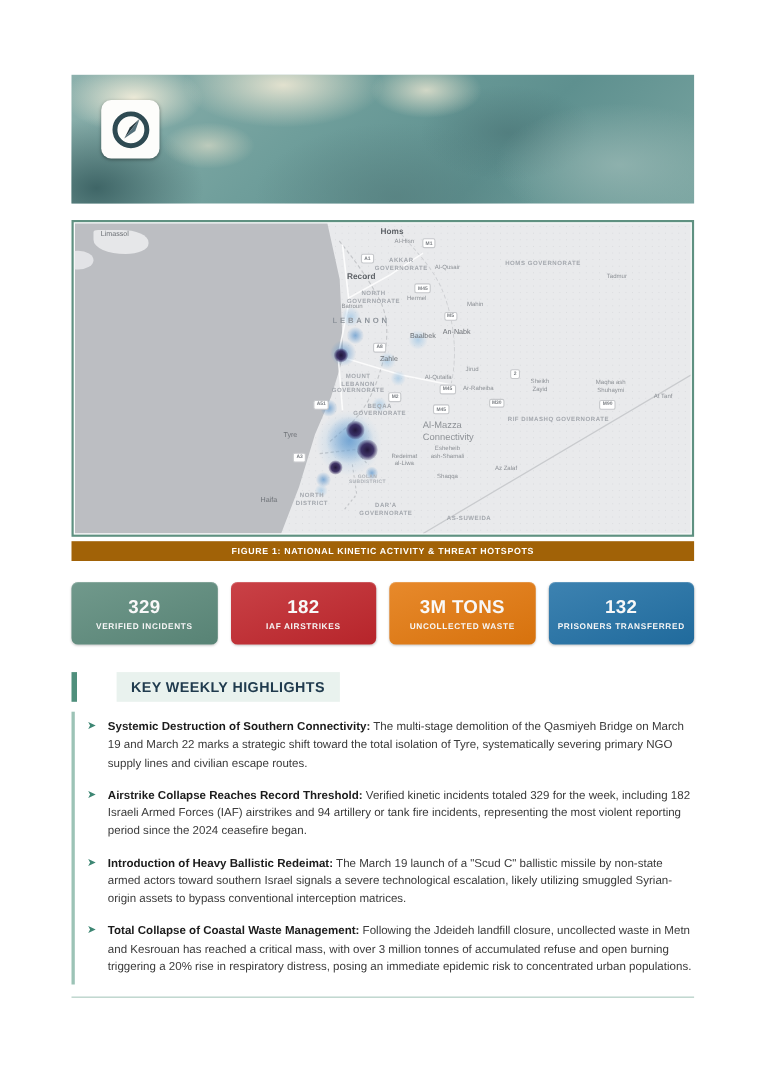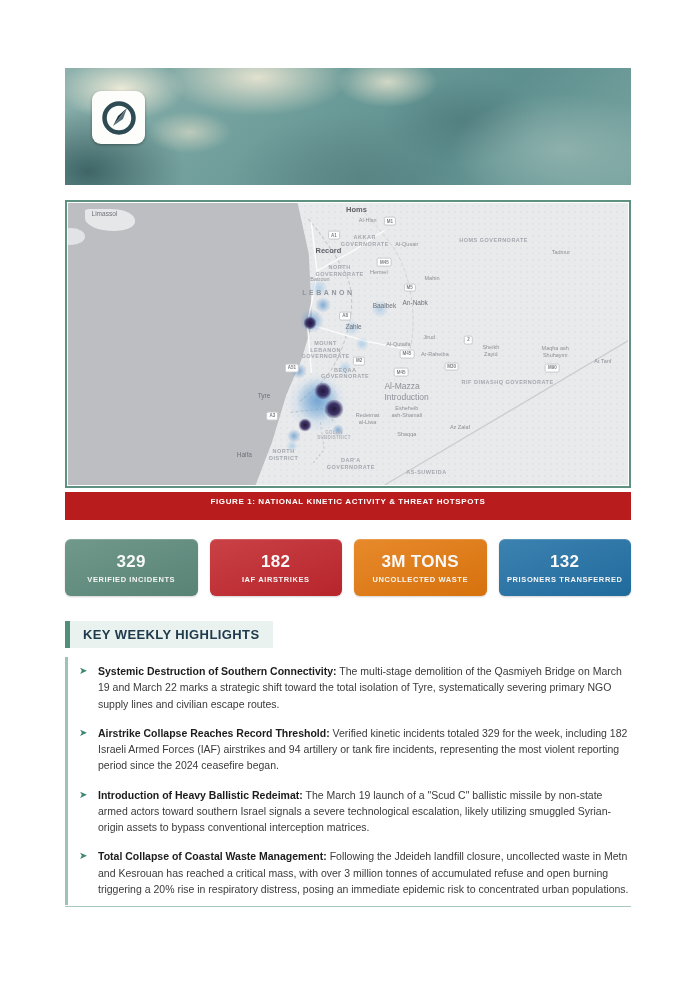--- a/index.html
+++ b/index.html
@@ -77,42 +77,42 @@
   .map-label.city-sm{font-size:5.5px;color:#8d9196;}
   .map-label.country{font-size:7px;letter-spacing:2.5px;color:#8f959c;font-weight:600;}
   .map-label.area{font-size:8.5px;color:#8e9297;text-align:left;transform:translate(0,-50%);}
   .map-badge{
     position:absolute;transform:translate(-50%,-50%);z-index:4;
     font-size:4.5px;color:#7a7e83;background:#ffffff;border:.5px solid #c6c8cb;
     border-radius:2px;padding:.5px 2px;line-height:1.3;font-weight:bold;
   }
 
   .figure-caption{
-    margin-top:4px;background:#b91c1c;color:#ffffff;text-align:center;
-    font-size:8px;font-weight:bold;letter-spacing:.6px;padding:5px 0 14px;
+    margin-top:4px;background:#a16207;color:#ffffff;text-align:center;
+    font-size:8px;font-weight:bold;letter-spacing:.6px;padding:5px 0 4px;
   }
 
   
   .stats-row{display:flex;gap:12px;margin-top:19px;}
   .stat-card{
     flex:1;height:57px;border-radius:6px;color:#fff;text-align:center;
     display:flex;flex-direction:column;justify-content:center;gap:3px;
     box-shadow:inset 0 1px 0 rgba(255,255,255,.18), 0 1px 2px rgba(0,0,0,.18);
     position:relative;overflow:hidden;
   }
   .stat-card::after{
     content:"";position:absolute;inset:0;border-radius:6px;
     background:linear-gradient(160deg,rgba(255,255,255,.12),rgba(0,0,0,.06));
     pointer-events:none;
   }
   .stat-value{font-size:17px;font-weight:bold;letter-spacing:.3px;}
   .stat-label{font-size:7.5px;font-weight:bold;letter-spacing:.6px;}
 
   
-  .section-heading-wrap{margin-top:25px;display:flex;align-items:stretch;}
+  .section-heading-wrap{margin-top:25px;display:flex;align-items:stretch;gap:36px;}
   .section-heading-bar{width:5px;background:#4f8f7c;}
   .section-heading{
     background:#e9f2ee;color:#203b4e;font-size:13px;font-weight:bold;
     letter-spacing:.4px;padding:6px 14px 6px 13px;
   }
   .highlights-list{
     margin-top:9px;border-left:3px solid #9cc3b6;padding:6px 0 8px 11px;
     list-style:none;margin-bottom:0;
   }
   .highlight-item{display:flex;gap:7px;margin-bottom:13px;}
@@ -199,21 +199,21 @@
         <div class="map-label city-sm" style="left: 65.5%; top: 53.5%;">Ar-Raheiba</div>
         <div class="map-label city-sm" style="left: 75.5%; top: 52.5%;">Sheikh
 Zayid</div>
         <div class="map-label city-sm" style="left: 87%; top: 53%;">Maqha ash
 Shuhaymi</div>
         <div class="map-label city-sm" style="left: 95.5%; top: 56%;">At Tanf</div>
         <div class="map-label gov" style="left: 49.5%; top: 60.5%;">BEQAA
 GOVERNORATE</div>
         <div class="map-label gov" style="left: 78.5%; top: 63.5%;">RIF DIMASHQ GOVERNORATE</div>
         <div class="map-label area" style="left: 56.5%; top: 67%;">Al-Mazza
-Introduction</div>
+Connectivity</div>
         <div class="map-label city" style="left: 35%; top: 68.5%;">Tyre</div>
         <div class="map-label city-sm" style="left: 53.5%; top: 76.5%;">Redeimat
 al-Liwa</div>
         <div class="map-label city-sm" style="left: 60.5%; top: 74%;">Esheheib
 ash-Shamali</div>
         <div class="map-label city-sm" style="left: 60.5%; top: 82%;">Shaqqa</div>
         <div class="map-label city-sm" style="left: 70%; top: 79.5%;">Az Zalaf</div>
         <div class="map-label gov-xs" style="left: 47.5%; top: 82.5%;">GOLAN
 SUBDISTRICT</div>
         <div class="map-label city" style="left: 31.5%; top: 89.5%;">Haifa</div>

